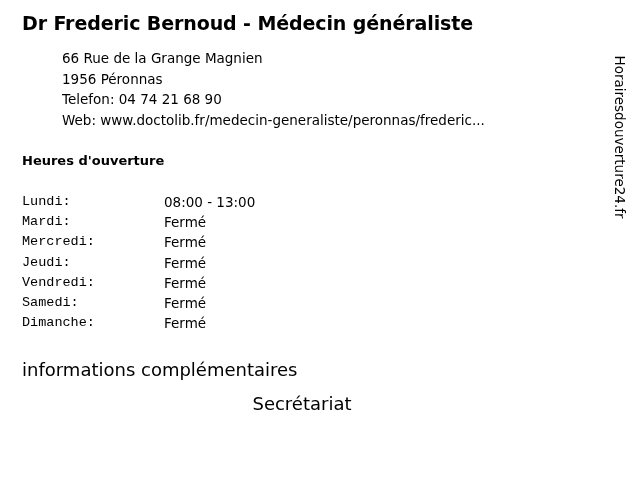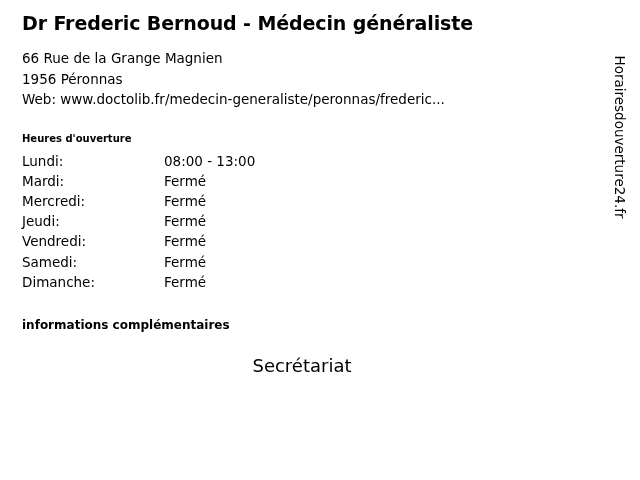--- a/index.html
+++ b/index.html
@@ -32,49 +32,51 @@
     font-size: 19px;
     font-weight: bold;
     line-height: 26px;
     margin: 0 0 12px 0;
     letter-spacing: -0.1px;
   }
   .addr-line {
     font-size: 13.5px;
     line-height: 20.5px;
     white-space: nowrap;
+    margin-left: 40px;
   }
   .section-title {
-    font-size: 10px;
+    font-size: 13px;
     font-weight: bold;
     margin-top: 23px;
-    margin-bottom: 7px;
+    margin-bottom: 24px;
   }
   table.hours {
     border-collapse: collapse;
     font-size: 13.5px;
   }
   table.hours td {
     padding: 0;
     line-height: 20.2px;
     vertical-align: top;
     white-space: nowrap;
   }
   td.day {
     width: 142px;
     padding-right: 4px;
+    font-family: Liberation Mono, monospace;
   }
   td.time {
     width: 200px;
   }
   .extra-title {
-    font-size: 12px;
-    font-weight: bold;
+    font-size: 18px;
+    font-weight: normal;
     margin-top: 26px;
-    margin-bottom: 24px;
+    margin-bottom: 14px;
   }
   .extra-text {
     font-size: 18px;
     line-height: 20px;
     text-align: center;
   }
   .side-url {
     position: absolute;
     right: 0px;
     top: 0px;
@@ -97,20 +99,21 @@
 <body>
 
 <div class="page">
 
   <div class="content">
 
     <h1 class="title">Dr Frederic Bernoud - Médecin généraliste</h1>
 
     <div class="addr-line">66 Rue de la Grange Magnien</div>
     <div class="addr-line">1956 Péronnas</div>
+    <div class="addr-line">Telefon: 04 74 21 68 90</div>
     <div class="addr-line">Web: www.doctolib.fr/medecin-generaliste/peronnas/frederic...</div>
 
     <div class="section-title">Heures d'ouverture</div>
 
     <table class="hours">
       <tbody>
         <tr>
           <td class="day">Lundi:</td>
           <td class="time">08:00 - 13:00</td>
         </tr>

